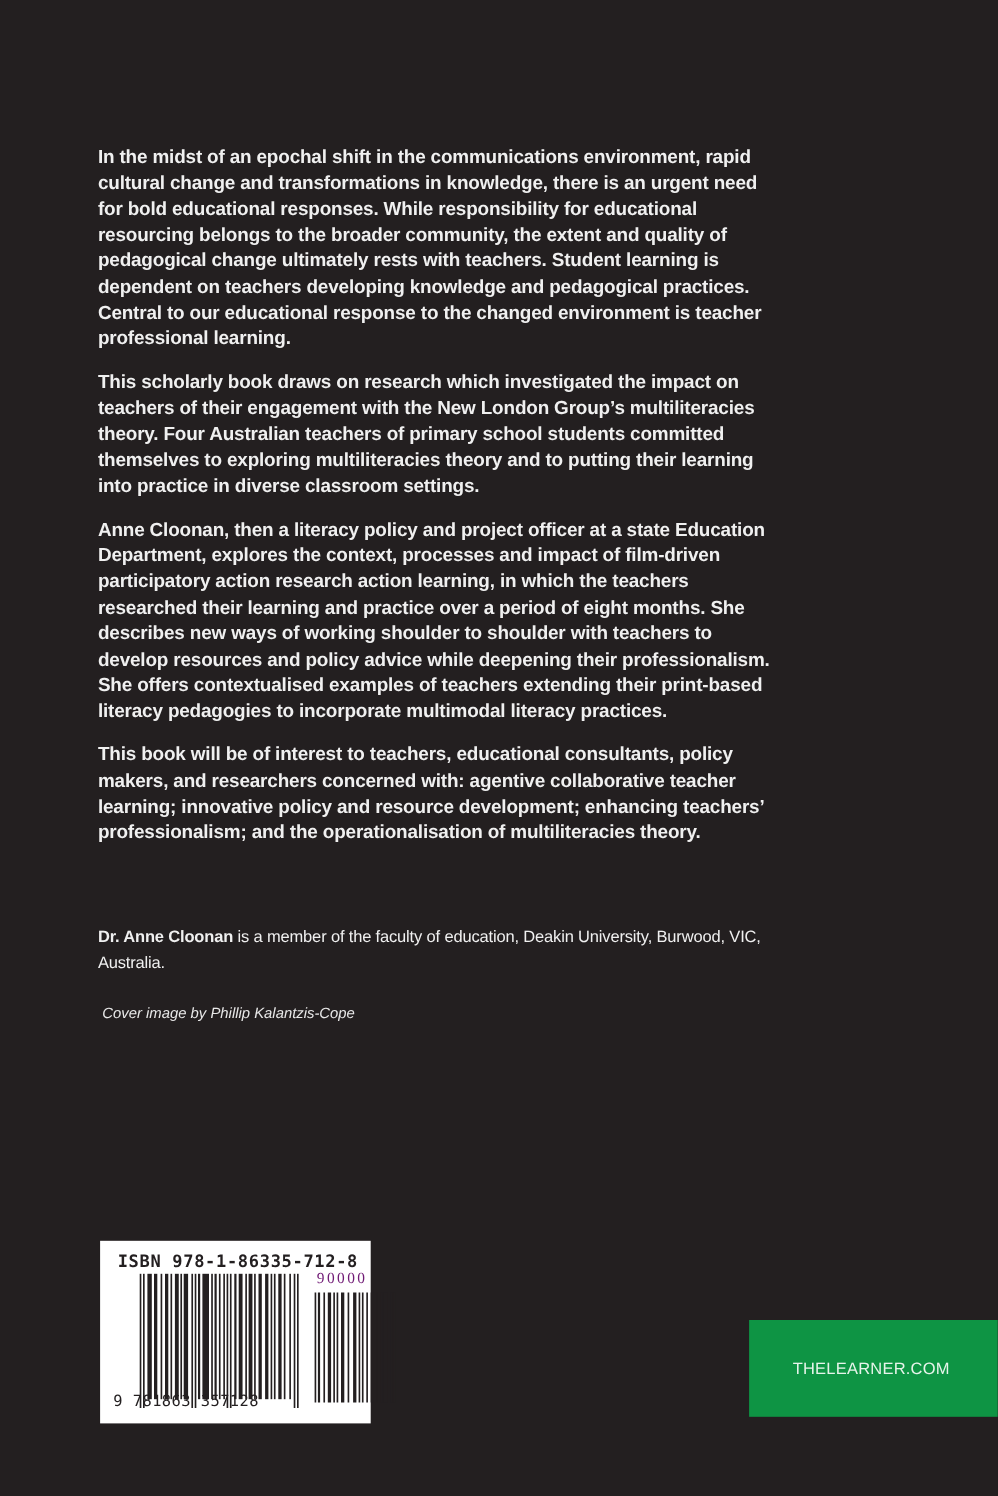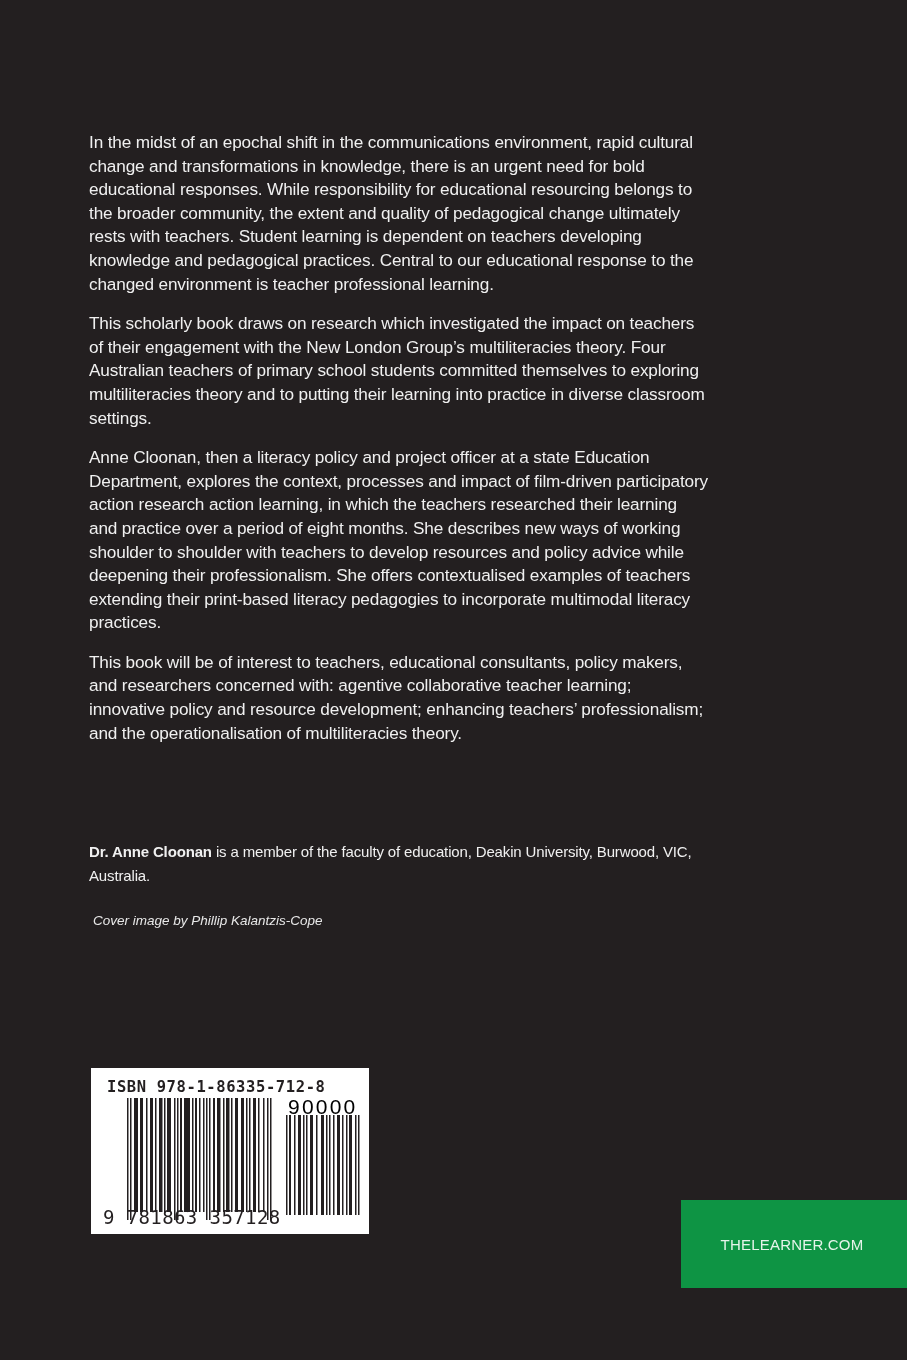--- a/index.html
+++ b/index.html
@@ -19,21 +19,21 @@
       position: absolute;
       left: 89px;
       top: 131px;
       width: 620px;
     }
     .blurb p {
       margin: 0 0 16px 0;
       font-size: 17.2px;
       line-height: 23.6px;
       letter-spacing: -0.15px;
-      font-weight: normal;
+      font-weight: bold;
       color: #f0f0f0;
     }
     .author-bio {
       position: absolute;
       left: 89px;
       top: 840px;
       width: 620px;
       font-size: 15px;
       line-height: 23.6px;
       letter-spacing: -0.15px;
@@ -48,51 +48,51 @@
       left: 89px;
       top: 909px;
       font-size: 13.5px;
       font-style: italic;
       color: #e8e8e8;
       margin: 4px;
     }
     .barcode-box {
       position: absolute;
       left: 91px;
-      top: 1068px;
-      width: 278px;
+      top: 1128px;
+      width: 246px;
       height: 166px;
       background: #ffffff;
     }
     .isbn-label {
       position: absolute;
       left: 16px;
       top: 10px;
       font-family: "DejaVu Sans Mono", monospace;
       font-size: 15.5px;
       font-weight: bold;
       color: #231f20;
       letter-spacing: 0.6px;
       white-space: nowrap;
     }
     .addon-digits {
       position: absolute;
       left: 197px;
       top: 27px;
-      font-family: Liberation Sans, sans-serif;
-      font-size: 21px;
-      color: #000000;
+      font-family: Liberation Serif, serif;
+      font-size: 14px;
+      color: #701a75;
       letter-spacing: 2.2px;
     }
     .main-digits {
       position: absolute;
       left: 12px;
       top: 138px;
       font-family: "DejaVu Sans Mono", monospace;
-      font-size: 19px;
+      font-size: 14px;
       color: #231f20;
       letter-spacing: 0.4px;
       white-space: pre;
     }
     .bars {
       position: absolute;
       left: 0;
       top: 0;
     }
     .web-box {

